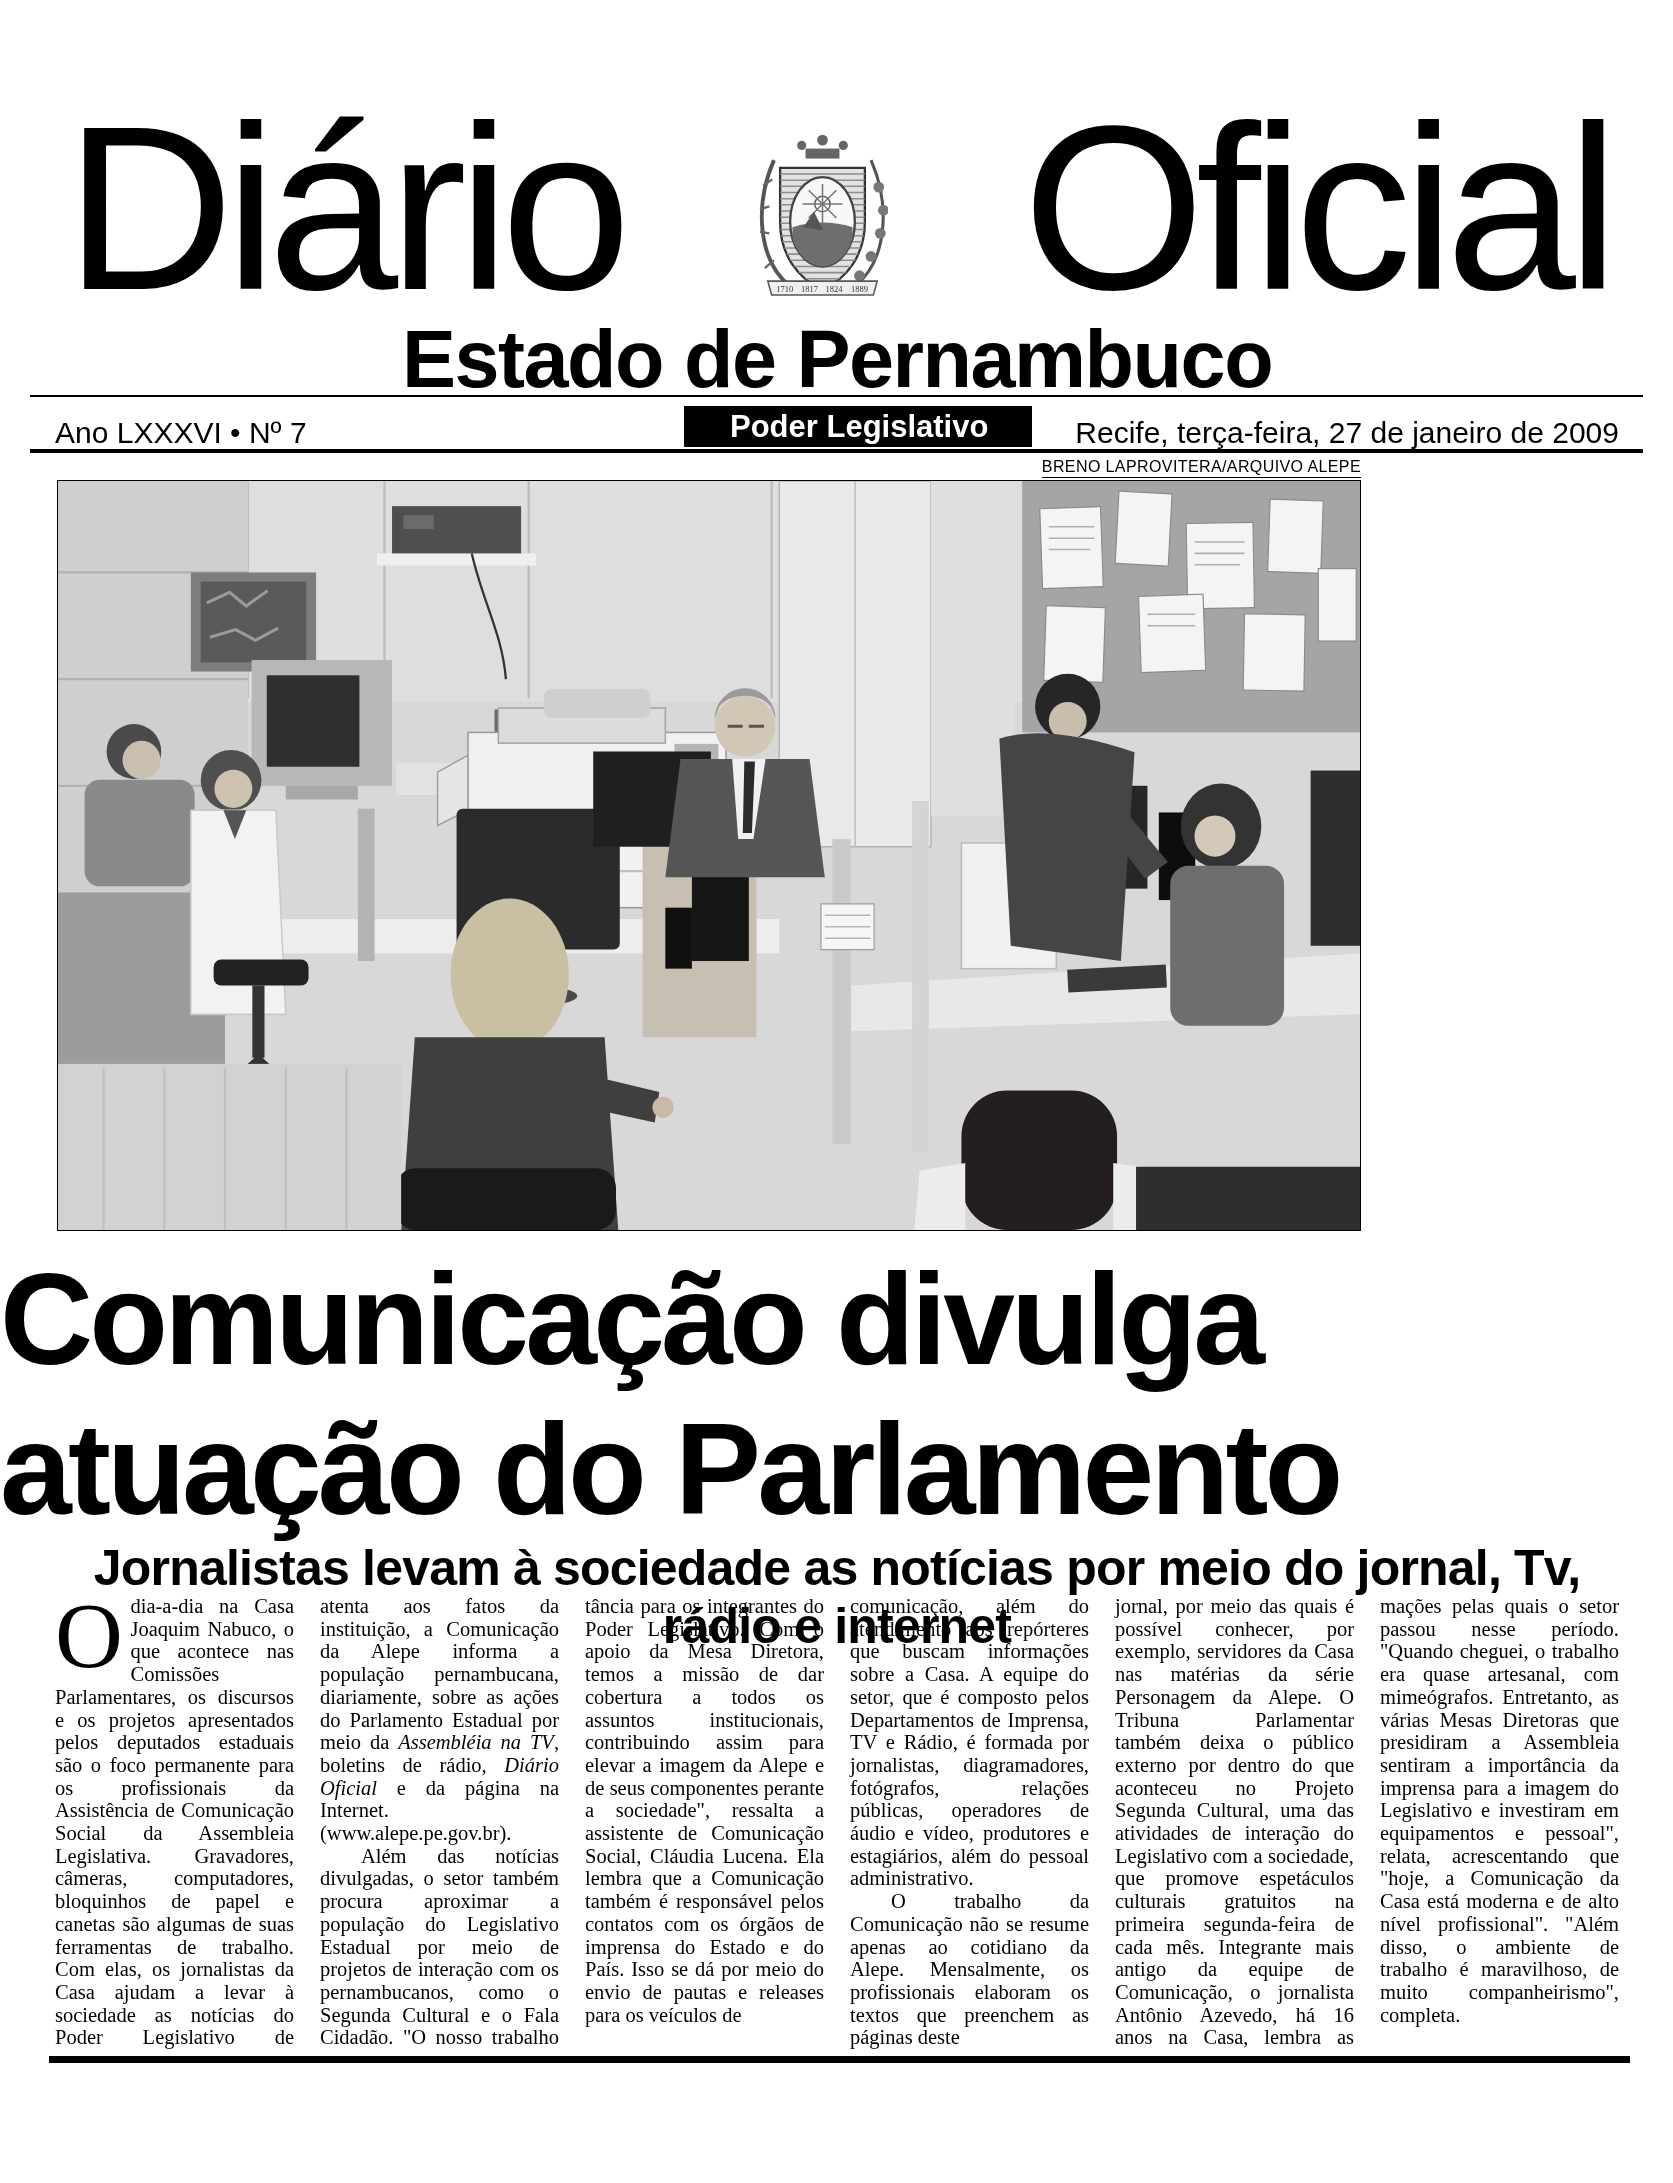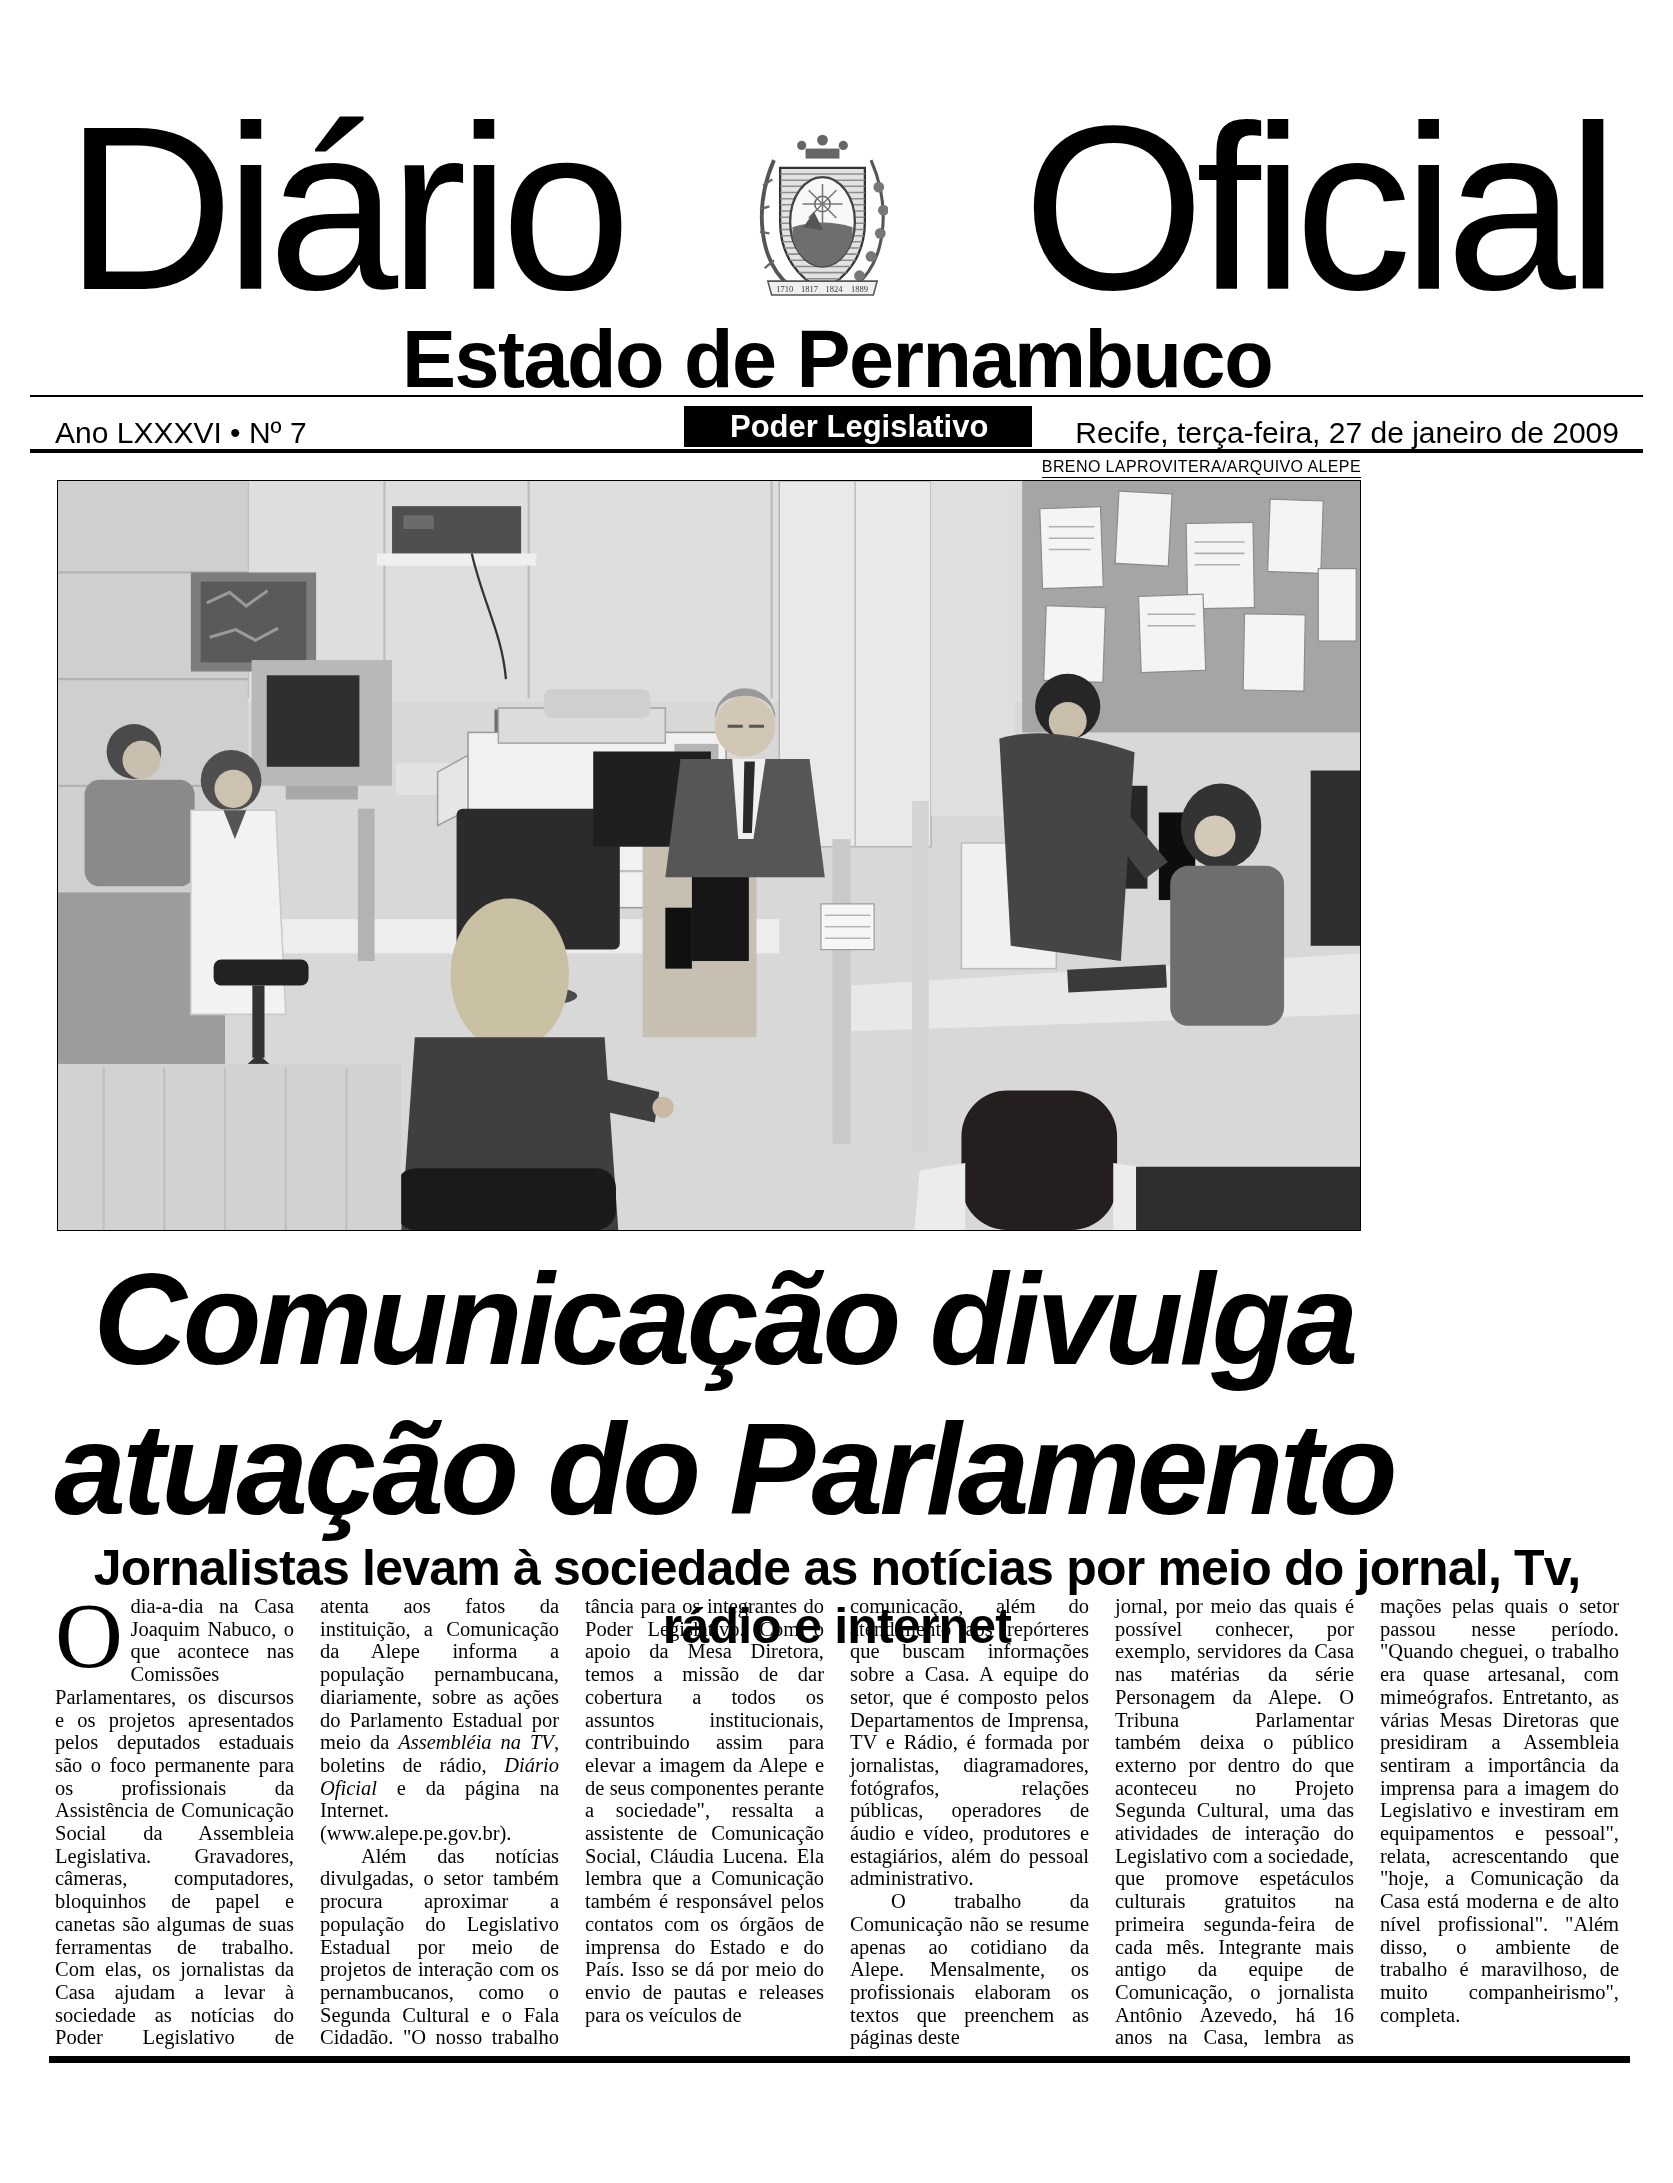--- a/index.html
+++ b/index.html
@@ -32,22 +32,22 @@
                border:1.5px solid #000;box-sizing:border-box;background:#d9d9d9;overflow:hidden;}
   .photo-frame svg{display:block;width:100%;height:100%;}
 
   
   .caption{position:absolute;left:1385px;top:842px;width:287px;
            font-family:"Liberation Serif",serif;font-size:25px;line-height:36px;}
   .caption .lead{font-weight:bold;}
   .caption .cap-body{font-style:italic;}
 
   
-  .headline{position:absolute;left:0;top:1244px;width:1448px;text-align:center;
-            font-weight:bold;font-size:129px;letter-spacing:-3.8px;line-height:150px;font-style:italic;}
+  .headline{position:absolute;left:0;top:1244px;width:1448px;text-align:left;
+            font-weight:bold;font-size:129px;letter-spacing:-3.8px;line-height:150px;}
   .headline span{display:block;}
   .subhead{position:absolute;left:57px;top:1539px;width:1560px;text-align:center;
            font-size:50px;font-weight:bold;letter-spacing:-0.8px;}
 
   
   .columns{position:absolute;left:55px;top:1595px;width:1564px;height:456px;display:flex;gap:26px;
            font-family:"Liberation Serif",serif;font-size:20.5px;line-height:22.7px;
            text-align:justify;overflow:hidden;}
   .col{flex:1 1 0;min-width:0;}
   .col p{margin:0;}

